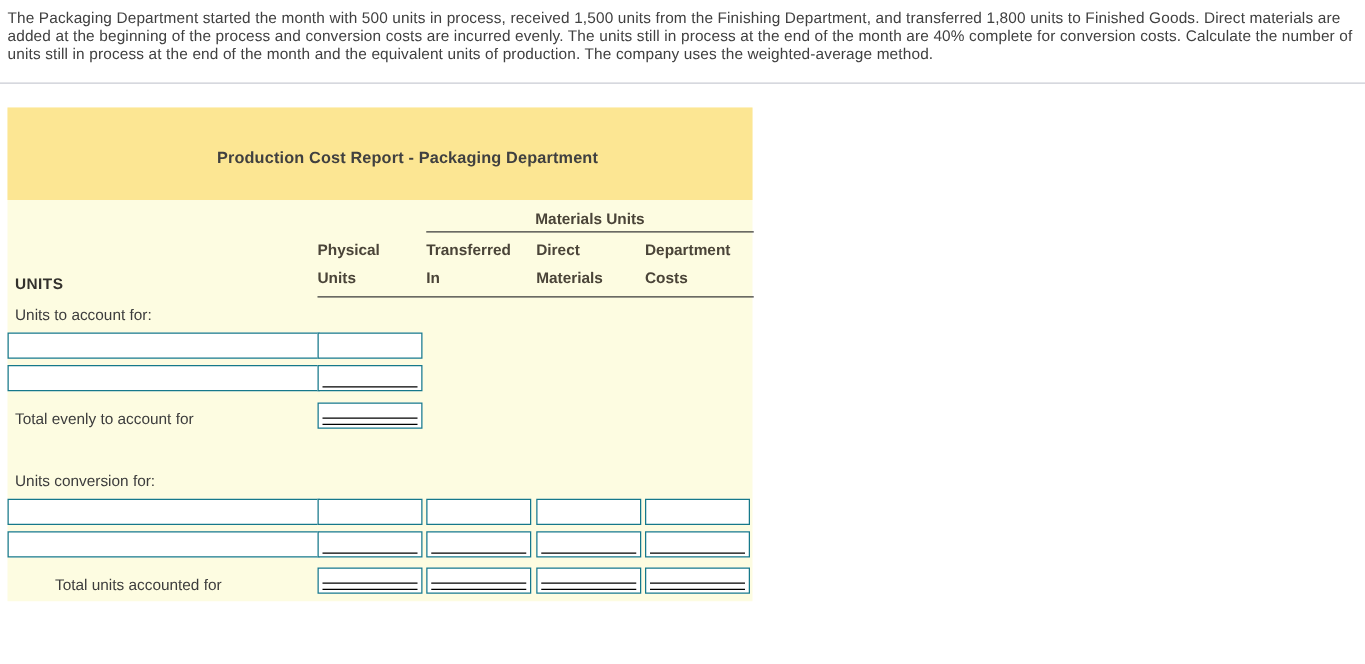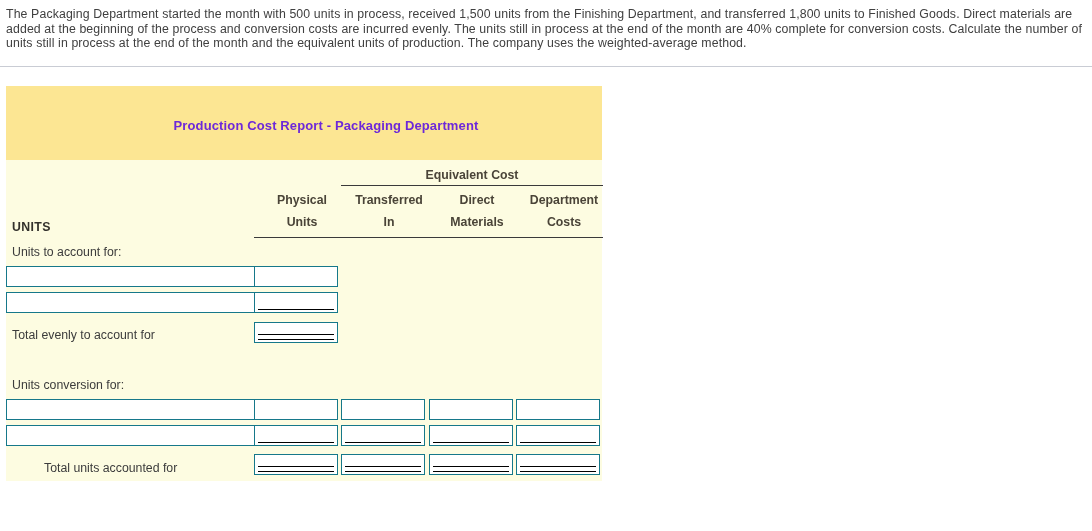--- a/index.html
+++ b/index.html
@@ -57,21 +57,21 @@
     background: #fce693;
   }
   #report-title {
     position: absolute;
     left: 0;
     top: 32px;
     width: 640px;
     text-align: center;
     font-size: 13px;
     font-weight: bold;
-    color: #6d28d9;
+    color: #404040;
     letter-spacing: 0.01em;
   }
 
   
   .eu-group-label {
     position: absolute;
     left: 335px;
     top: 82px;
     width: 262px;
     text-align: center;
@@ -86,21 +86,20 @@
     width: 262px;
     height: 1px;
     background: #3a3a3a;
   }
 
   .col-head {
     position: absolute;
     font-size: 12.3px;
     font-weight: bold;
     color: #4a4438;
-    text-align: center;
   }
   .col-head .l1 { display: block; }
   .col-head .l2 { display: block; margin-top: 8px; }
 
   #head-physical  { left: 248px; top: 107px; width: 96px; }
   #head-transferred { left: 335px; top: 107px; width: 96px; }
   #head-direct    { left: 423px; top: 107px; width: 96px; }
   #head-conversion{ left: 510px; top: 107px; width: 96px; }
 
   #header-bottom-rule {
@@ -173,21 +172,21 @@
 <div id="problem-statement">The Packaging Department started the month with 500 units in process, received 1,500 units from the Finishing Department, and transferred 1,800 units to Finished Goods. Direct materials are added at the beginning of the process and conversion costs are incurred evenly. The units still in process at the end of the month are 40% complete for conversion costs. Calculate the number of units still in process at the end of the month and the equivalent units of production. The company uses the weighted-average method.</div>
 
 <div id="top-divider"></div>
 
 <div id="report-panel">
 
   <div id="report-title-bar">
     <div id="report-title">Production Cost Report - Packaging Department</div>
   </div>
 
-  <div class="eu-group-label">Equivalent Cost</div>
+  <div class="eu-group-label">Materials Units</div>
   <div class="eu-group-rule"></div>
 
   <div class="col-head" id="head-physical">
     <span class="l1">Physical</span>
     <span class="l2">Units</span>
   </div>
   <div class="col-head" id="head-transferred">
     <span class="l1">Transferred</span>
     <span class="l2">In</span>
   </div>

